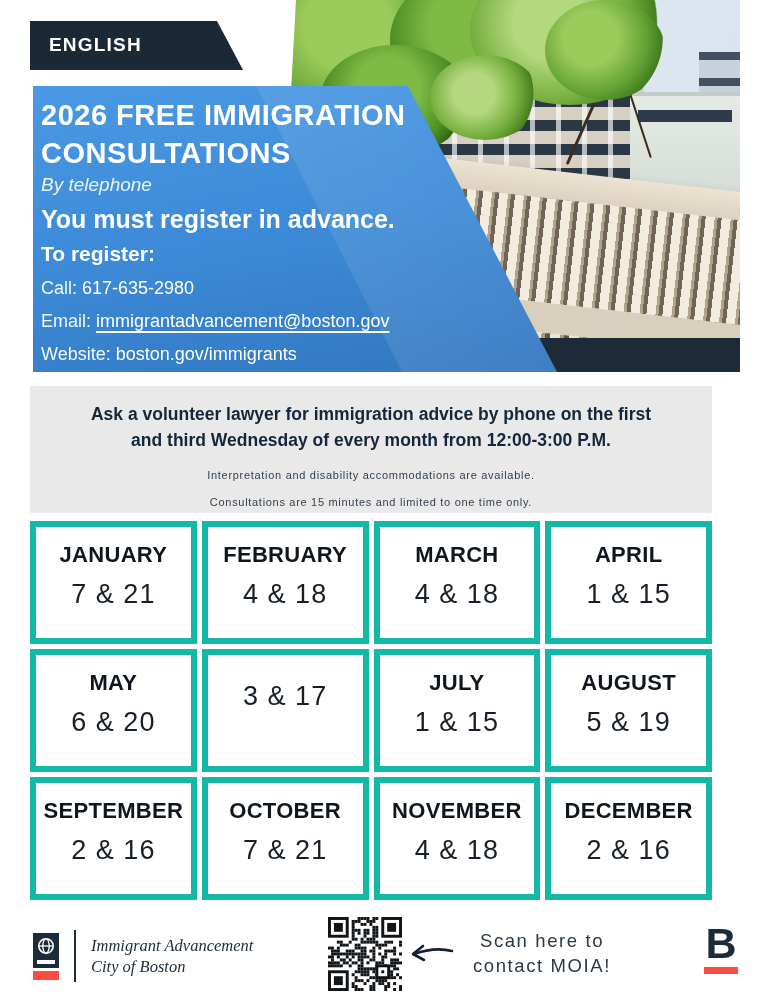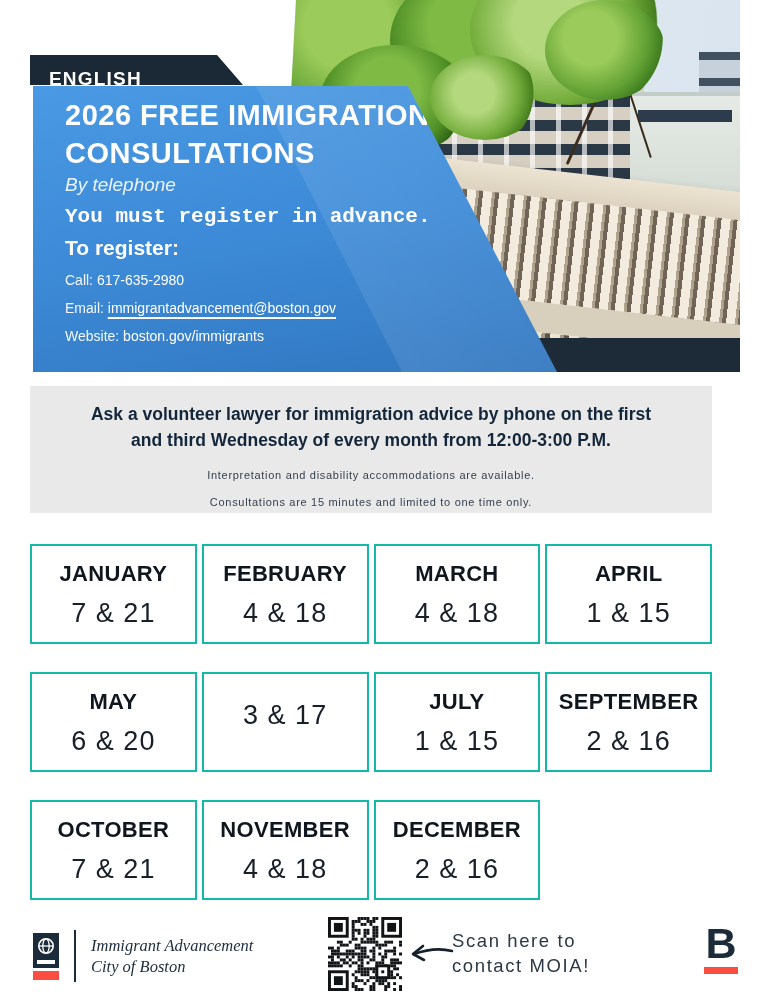--- a/index.html
+++ b/index.html
@@ -63,70 +63,70 @@
   .blue-panel{
     position:absolute;left:33px;top:86px;width:524px;height:286px;z-index:2;
     background:linear-gradient(170deg,#4a99e4 0%,#3d8bd8 48%,#3176bf 100%);
     clip-path:polygon(0 0,375px 0,524px 100%,0 100%);
   }
   .blue-panel::after{
     content:"";position:absolute;inset:0;
     background:linear-gradient(63deg,rgba(255,255,255,0) 55%,rgba(255,255,255,.09) 55.2%,rgba(255,255,255,.04) 100%);
   }
   .eng-banner{
-    position:absolute;left:30px;top:55px;width:213px;height:30px;z-index:3;
+    position:absolute;left:30px;top:21px;width:213px;height:49px;z-index:3;
     background:#1b2836;clip-path:polygon(0 0,187px 0,213px 100%,0 100%);
   }
   .eng-banner span{
     display:block;padding:13px 0 0 19px;color:#ffffff;font-weight:700;
     font-size:19px;letter-spacing:1.2px;
   }
-  .blue-text{position:absolute;left:32px;top:10px;right:30px;color:#ffffff;z-index:3;}
+  .blue-text{position:absolute;left:8px;top:10px;right:30px;color:#ffffff;z-index:3;}
   .bt-title{font-size:29px;font-weight:800;line-height:38px;letter-spacing:.5px;}
   .bt-sub{font-size:19px;font-style:italic;font-weight:400;margin-top:2px;color:#eaf3fc;}
-  .bt-must{font-size:21px;font-weight:600;margin-top:9px;font-family:Liberation Mono, monospace;}
+  .bt-must{font-size:25px;font-weight:600;margin-top:9px;}
   .bt-must b{font-weight:800;}
   .bt-toreg{font-size:21px;font-weight:700;margin-top:8px;}
-  .bt-line{font-size:14px;font-weight:400;margin-top:12px;color:#f2f8fd;}
+  .bt-line{font-size:18px;font-weight:400;margin-top:12px;color:#f2f8fd;}
   .bt-line .val{font-weight:500;color:#ffffff;}
   .bt-line a.val{color:#ffffff;text-decoration:underline;text-underline-offset:4px;text-decoration-thickness:1.5px;}
   
   .notice{
     position:absolute;left:30px;top:386px;width:682px;height:127px;background:#e9e9ea;
     text-align:center;box-sizing:border-box;padding-top:15px;
   }
   .notice .bold{font-size:17.5px;font-weight:700;line-height:26px;color:#14273a;}
   .notice .sub{font-size:11px;font-weight:400;line-height:27px;letter-spacing:.7px;color:#333f4b;margin-top:9px;}
   
   .calendar{
     position:absolute;left:30px;top:521px;width:682px;
     display:grid;grid-template-columns:repeat(4,1fr);grid-auto-rows:123px;gap:5px;
   }
   .cal-cell{
-    background:#ffffff;border:2px solid #14b8a6;box-sizing:border-box;
-    text-align:center;padding-top:15px;margin-top:23px;
+    background:#ffffff;border:6px solid #14b8a6;box-sizing:border-box;
+    text-align:center;padding-top:15px;
   }
   .cal-month{font-size:22px;font-weight:800;letter-spacing:.3px;color:#10161d;}
   .cal-dates{font-size:27px;font-weight:300;color:#181f28;margin-top:11px;letter-spacing:1px;}
   
   .footer{position:absolute;left:0;top:905px;width:773px;height:95px;}
   .cob-box{position:absolute;left:33px;top:28px;width:26px;height:35px;background:#1c2b3a;}
   .cob-box svg{position:absolute;left:4px;top:4px;}
   .cob-whitebar{position:absolute;left:4px;bottom:4px;width:18px;height:4px;background:#ffffff;}
   .cob-redbar{position:absolute;left:33px;top:66px;width:26px;height:9px;background:#fb4d42;}
   .cob-divider{position:absolute;left:74px;top:25px;width:2px;height:52px;background:#1c2b3a;}
   .cob-text{
     position:absolute;left:91px;top:30px;
     font-family:"Liberation Serif","DejaVu Serif",serif;font-style:italic;
     font-size:16.5px;line-height:21px;color:#1c2b3a;
   }
   .qr{position:absolute;left:328px;top:12px;width:74px;height:74px;}
   .scan-arrow{position:absolute;left:406px;top:36px;}
   .scan-text{
-    position:absolute;left:452px;top:23px;width:180px;
+    position:absolute;left:452px;top:23px;width:180px;text-align:center;
     font-size:18.5px;letter-spacing:1.6px;line-height:25px;color:#2b3845;
   }
   .b-logo{position:absolute;left:702px;top:18px;width:38px;text-align:center;}
   .b-logo .b-glyph{font-size:43px;font-weight:800;line-height:40px;color:#1c2b3a;letter-spacing:0;}
   .b-logo .b-redbar{width:34px;height:7px;background:#fb4d42;margin:4px auto 0;}
 </style>
 </head>
 <body>
 
 <div class="page">
@@ -209,20 +209,24 @@
       <div class="cal-cell">
         <div class="cal-month">MAY</div>
         <div class="cal-dates">6 &amp; 20</div>
       </div>
       <div class="cal-cell">
         <div class="cal-dates">3 &amp; 17</div>
       </div>
       <div class="cal-cell">
         <div class="cal-month">JULY</div>
         <div class="cal-dates">1 &amp; 15</div>
+      </div>
+      <div class="cal-cell">
+        <div class="cal-month">AUGUST</div>
+        <div class="cal-dates">5 &amp; 19</div>
       </div>
       <div class="cal-cell">
         <div class="cal-month">SEPTEMBER</div>
         <div class="cal-dates">2 &amp; 16</div>
       </div>
       <div class="cal-cell">
         <div class="cal-month">OCTOBER</div>
         <div class="cal-dates">7 &amp; 21</div>
       </div>
       <div class="cal-cell">

